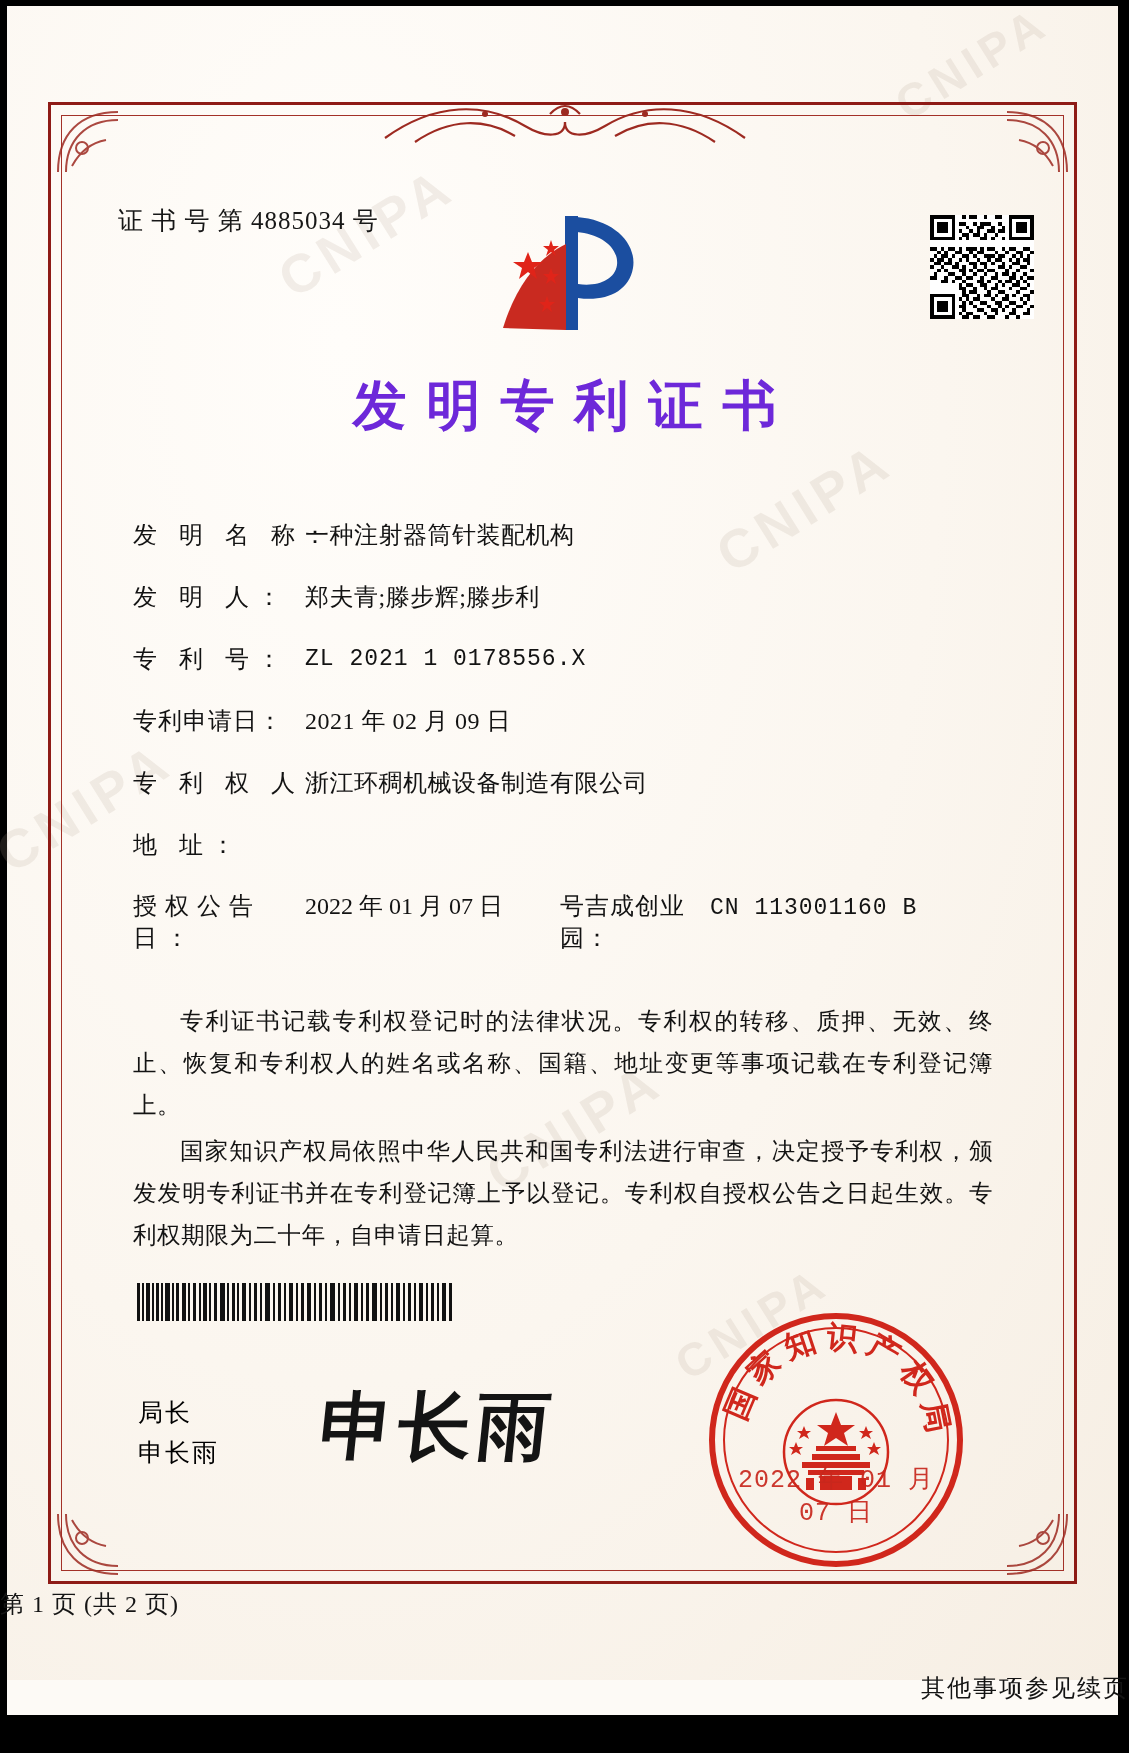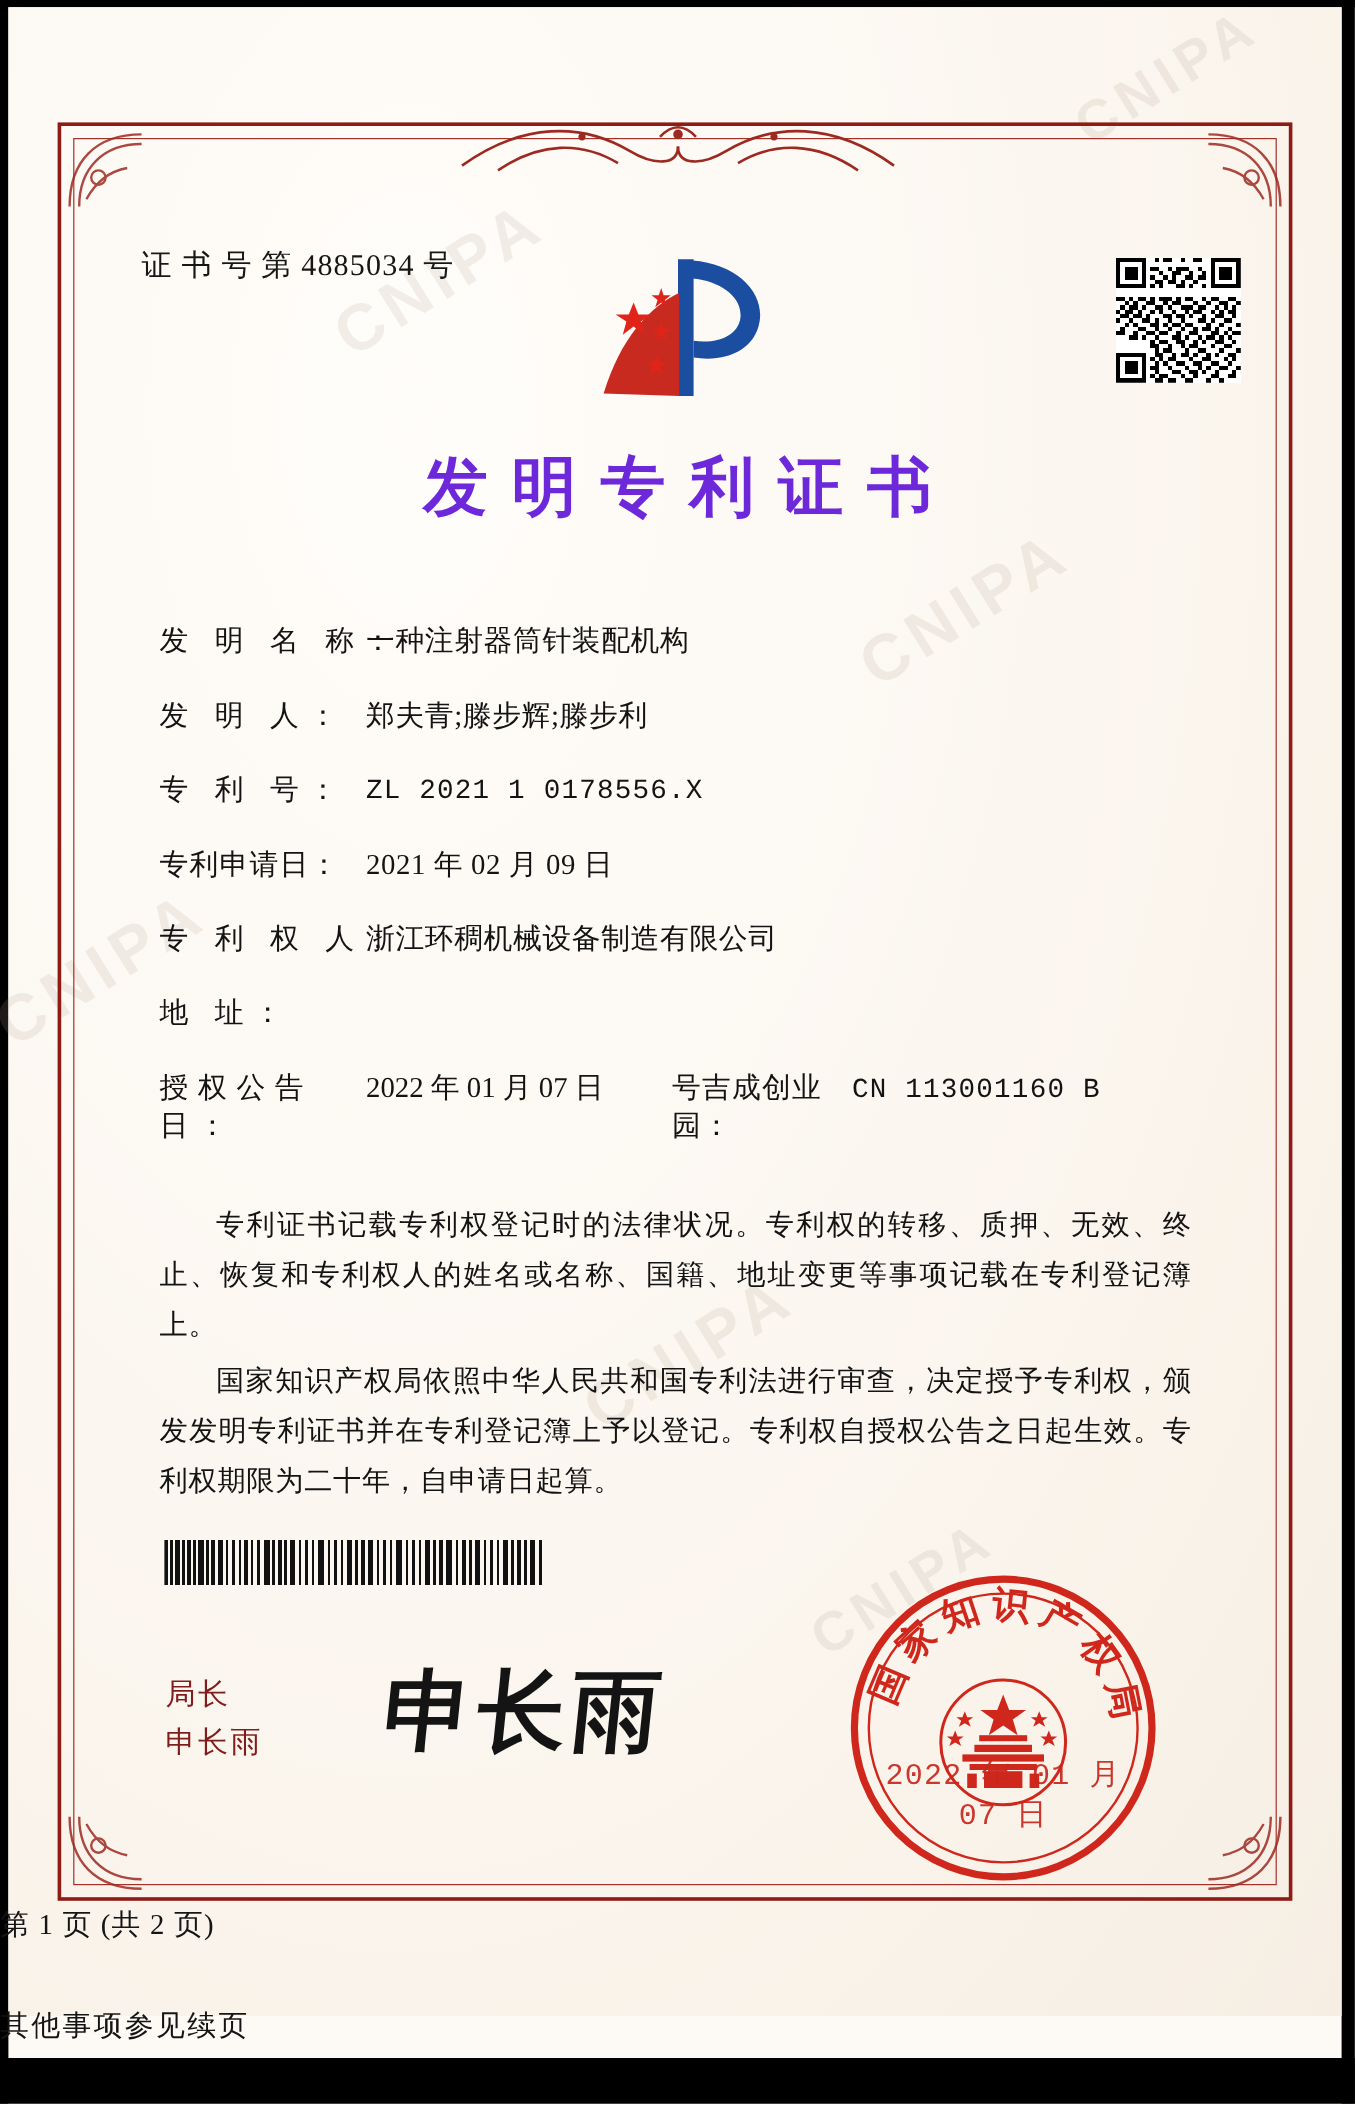--- a/index.html
+++ b/index.html
@@ -198,21 +198,21 @@
     height: 38px;
   }
 
   
   .sig-label {
     position: absolute;
     left: 138px;
     top: 1393px;
     font-size: 25px;
     line-height: 40px;
-    color: #7f1d1d;
+    color: #000000;
     letter-spacing: 2px;
   }
   .sig-hand {
     position: absolute;
     left: 320px;
     top: 1378px;
     font-size: 74px;
     color: #141414;
     font-family: "DejaVu Serif", serif;
     font-weight: bold;
@@ -247,21 +247,21 @@
     top: 1588px;
     text-align: left;
     font-size: 24px;
     color: #151515;
     letter-spacing: 1px;
   }
   .footnote {
     position: absolute;
     left: 0; right: 0;
     top: 1672px;
-    text-align: left;
+    text-align: right;
     font-size: 24px;
     color: #141414;
     letter-spacing: 2px;
   }
 
   .bottom-bar {
     position: absolute;
     left: 0; top: 1715px;
     width: 1129px; height: 38px;
     background: #000;

